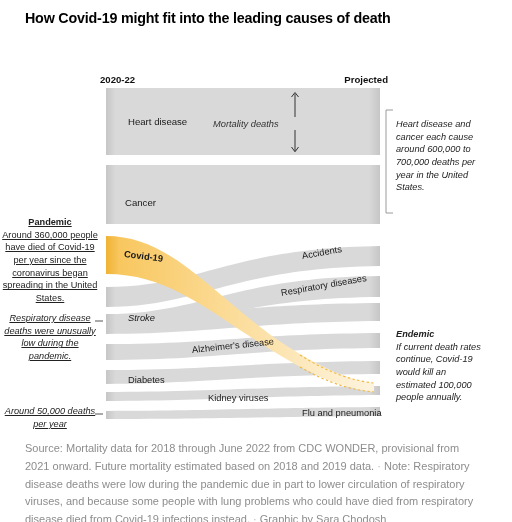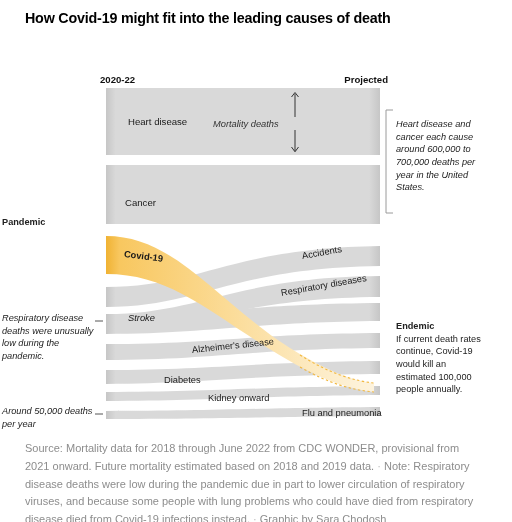--- a/index.html
+++ b/index.html
@@ -31,21 +31,21 @@
   .lbl{
     position:absolute;font-size:9.3px;color:#1a1a1a;white-space:nowrap;
   }
   .lbl.big{font-size:9.6px;}
   .lbl.covid{font-weight:bold;color:#1a1a1a;}
 
   .side{
     position:absolute;font-size:9.2px;line-height:1.38;color:#222;
   }
   .side .hd{font-weight:bold;display:block;}
-  .side.left{width:96px;text-align:left;left:2px;}
+  .side.left{width:96px;text-align:center;left:2px;text-decoration:underline;}
   .side.right{width:86px;text-align:left;left:396px;}
   .side .it{font-style:italic;display:block;}
 
   .footer{
     position:absolute;left:25px;top:440px;width:460px;
     font-size:11px;line-height:1.62;color:#8d8d8d;
   }
   .dot{color:#bdbdbd;}
 </style>
 </head>
@@ -119,38 +119,39 @@
     <line x1="95" y1="414" x2="103" y2="414" stroke="#555" stroke-width="1"></line>
   </svg>
 
   <div class="lbl big" style="left:128px;top:116px;">Heart disease</div>
   <div class="lbl big" style="left:125px;top:189px;margin-top:8px;">Cancer</div>
   <div class="lbl covid" style="left:124px;top:249px;transform:rotate(7deg);transform-origin:left center;">Covid-19</div>
   <div class="lbl" style="left:302px;top:251px;transform:rotate(-10deg);transform-origin:left center;">Accidents</div>
   <div class="lbl" style="left:281px;top:288px;transform:rotate(-10deg);transform-origin:left center;">Respiratory diseases</div>
   <div class="lbl" style="left:128px;top:313px;font-style:italic;">Stroke</div>
   <div class="lbl" style="left:192px;top:345px;transform:rotate(-6deg);transform-origin:left center;">Alzheimer's disease</div>
-  <div class="lbl" style="left:128px;top:375px;margin-left:36px;">Diabetes</div>
-  <div class="lbl" style="left:208px;top:393px;">Kidney onward</div>
+  <div class="lbl" style="left:128px;top:375px;">Diabetes</div>
+  <div class="lbl" style="left:208px;top:393px;">Kidney viruses</div>
   <div class="lbl" style="left:292px;top:408px;padding-left:10px;">Flu and pneumonia</div>
 
   <div class="side left" style="top:216px;">
     <span class="hd">Pandemic</span>
+    <span>Around 360,000 people have died of Covid-19 per year since the coronavirus began spreading in the United States.</span>
   </div>
   <div class="side left" style="top:312px;">
     <span class="it">Respiratory disease deaths were unusually low during the pandemic.</span>
   </div>
   <div class="side left" style="top:405px;">
     <span class="it">Around 50,000 deaths per year</span>
   </div>
 
   <div class="side right" style="top:118px;">
     <span class="it">Heart disease and cancer each cause around 600,000 to 700,000 deaths per year in the United States.</span>
   </div>
-  <div class="side right" style="top:320px;">
+  <div class="side right" style="top:328px;font-style:italic;">
     <span class="hd">Endemic</span>
     <span>If current death rates continue, Covid-19 would kill an estimated 100,000 people annually.</span>
   </div>
 
   <div class="lbl" style="left:213px;top:119px;font-style:italic;color:#333;">Mortality deaths</div>
 
   <div class="footer">
     <span>Source: Mortality data for 2018 through June 2022 from CDC WONDER, provisional from 2021 onward. Future mortality estimated based on 2018 and 2019 data.</span>
     <span class="dot">·</span>
     <span>Note: Respiratory disease deaths were low during the pandemic due in part to lower circulation of respiratory viruses, and because some people with lung problems who could have died from respiratory disease died from Covid-19 infections instead.</span>

